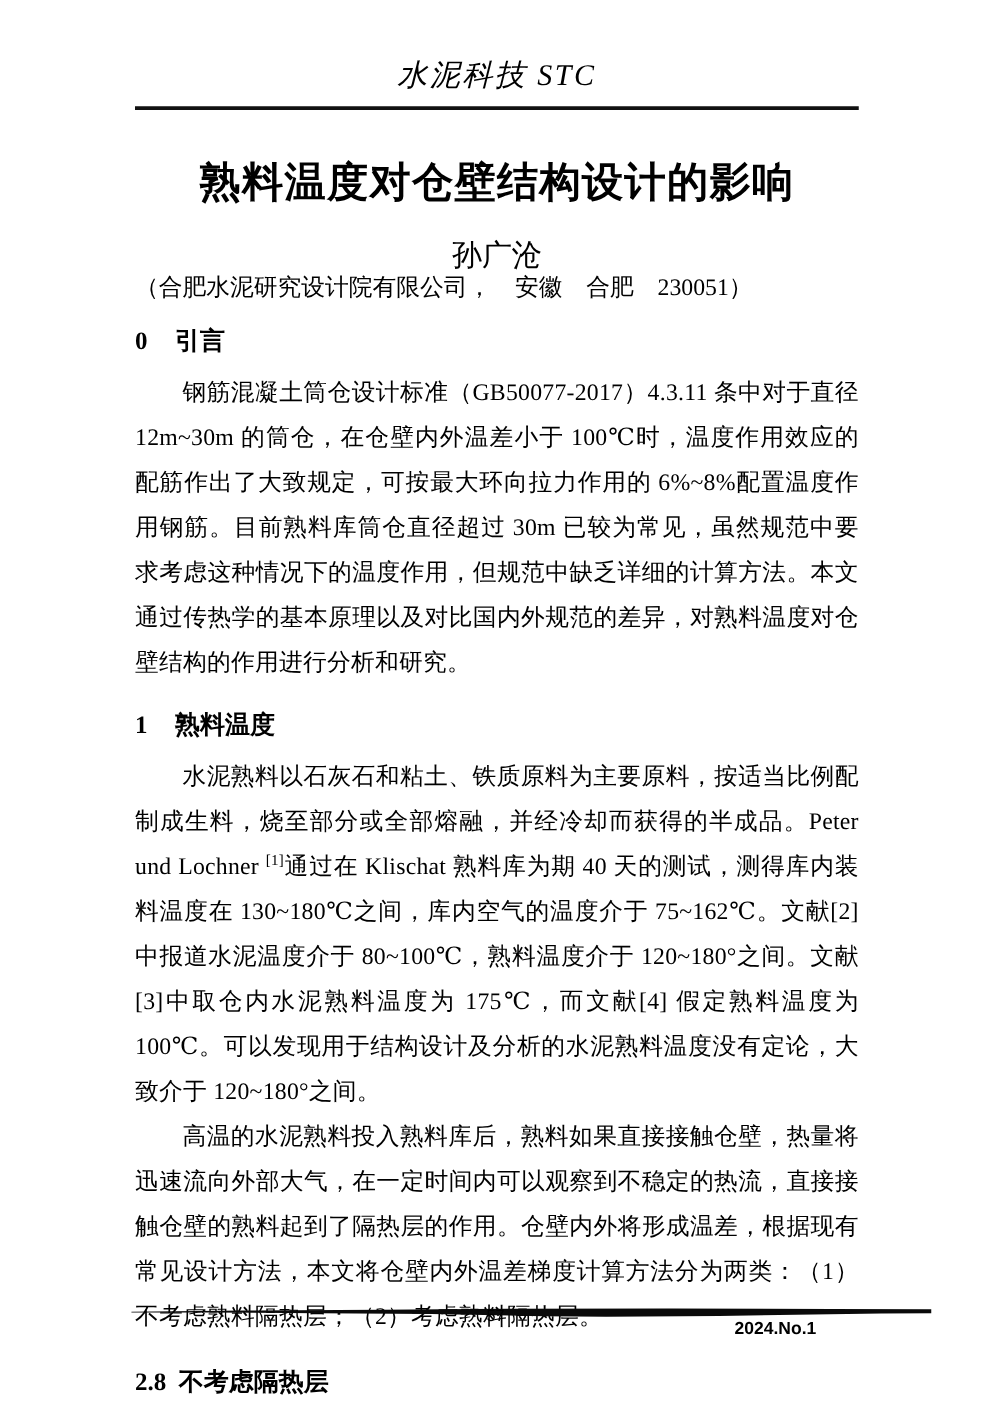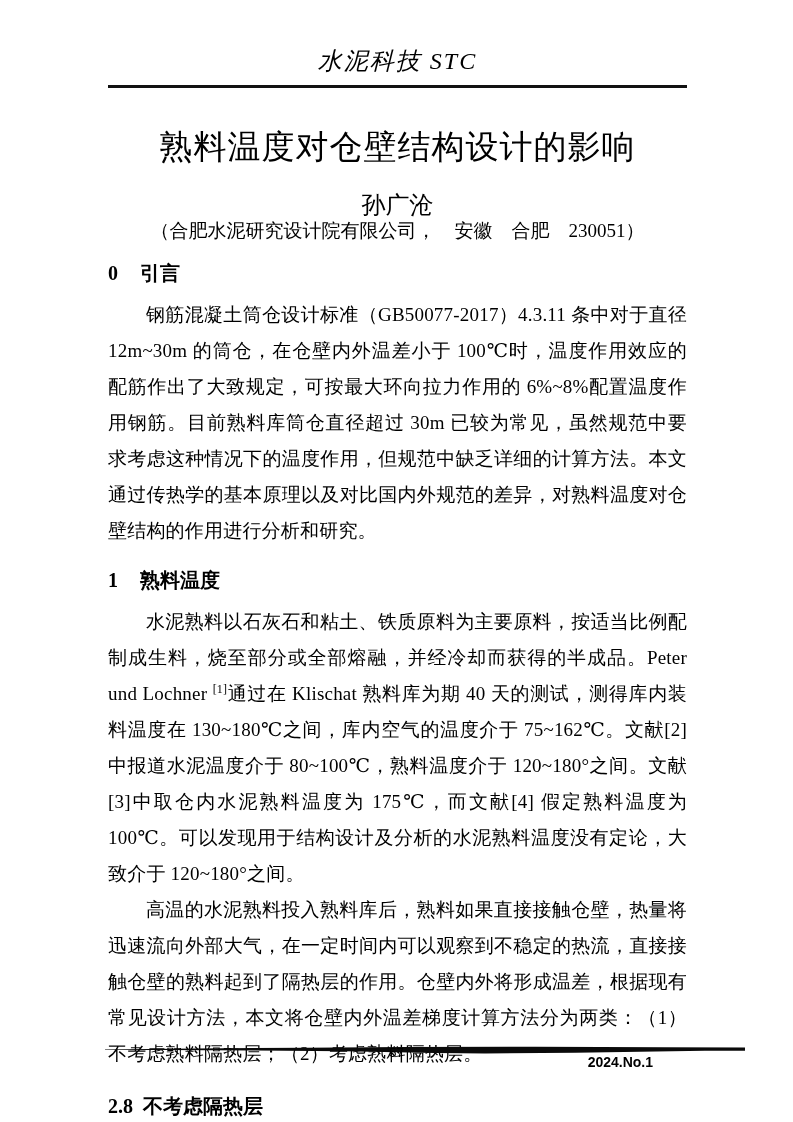--- a/index.html
+++ b/index.html
@@ -34,33 +34,32 @@
     background: #111;
     margin-top: 10px;
   }
 
   
   .article-title {
     margin-top: 36px;
     text-align: center;
     font-size: 33px;
     line-height: 46px;
-    font-weight: 400;
+    font-weight: 700;
     letter-spacing: 1px;
     font-family: "Liberation Serif", "DejaVu Serif", serif;
   }
   .author {
     margin-top: 25px;
     text-align: center;
     font-size: 24px;
     line-height: 21px;
   }
   .affiliation {
     margin-top: 3px;
-    text-align: center;
     font-size: 19px;
     line-height: 23px;
   }
 
   
   .sec-heading {
     font-family: "Liberation Sans", "DejaVu Sans", sans-serif;
     font-weight: 700;
     font-size: 20px;
     line-height: 24px;

